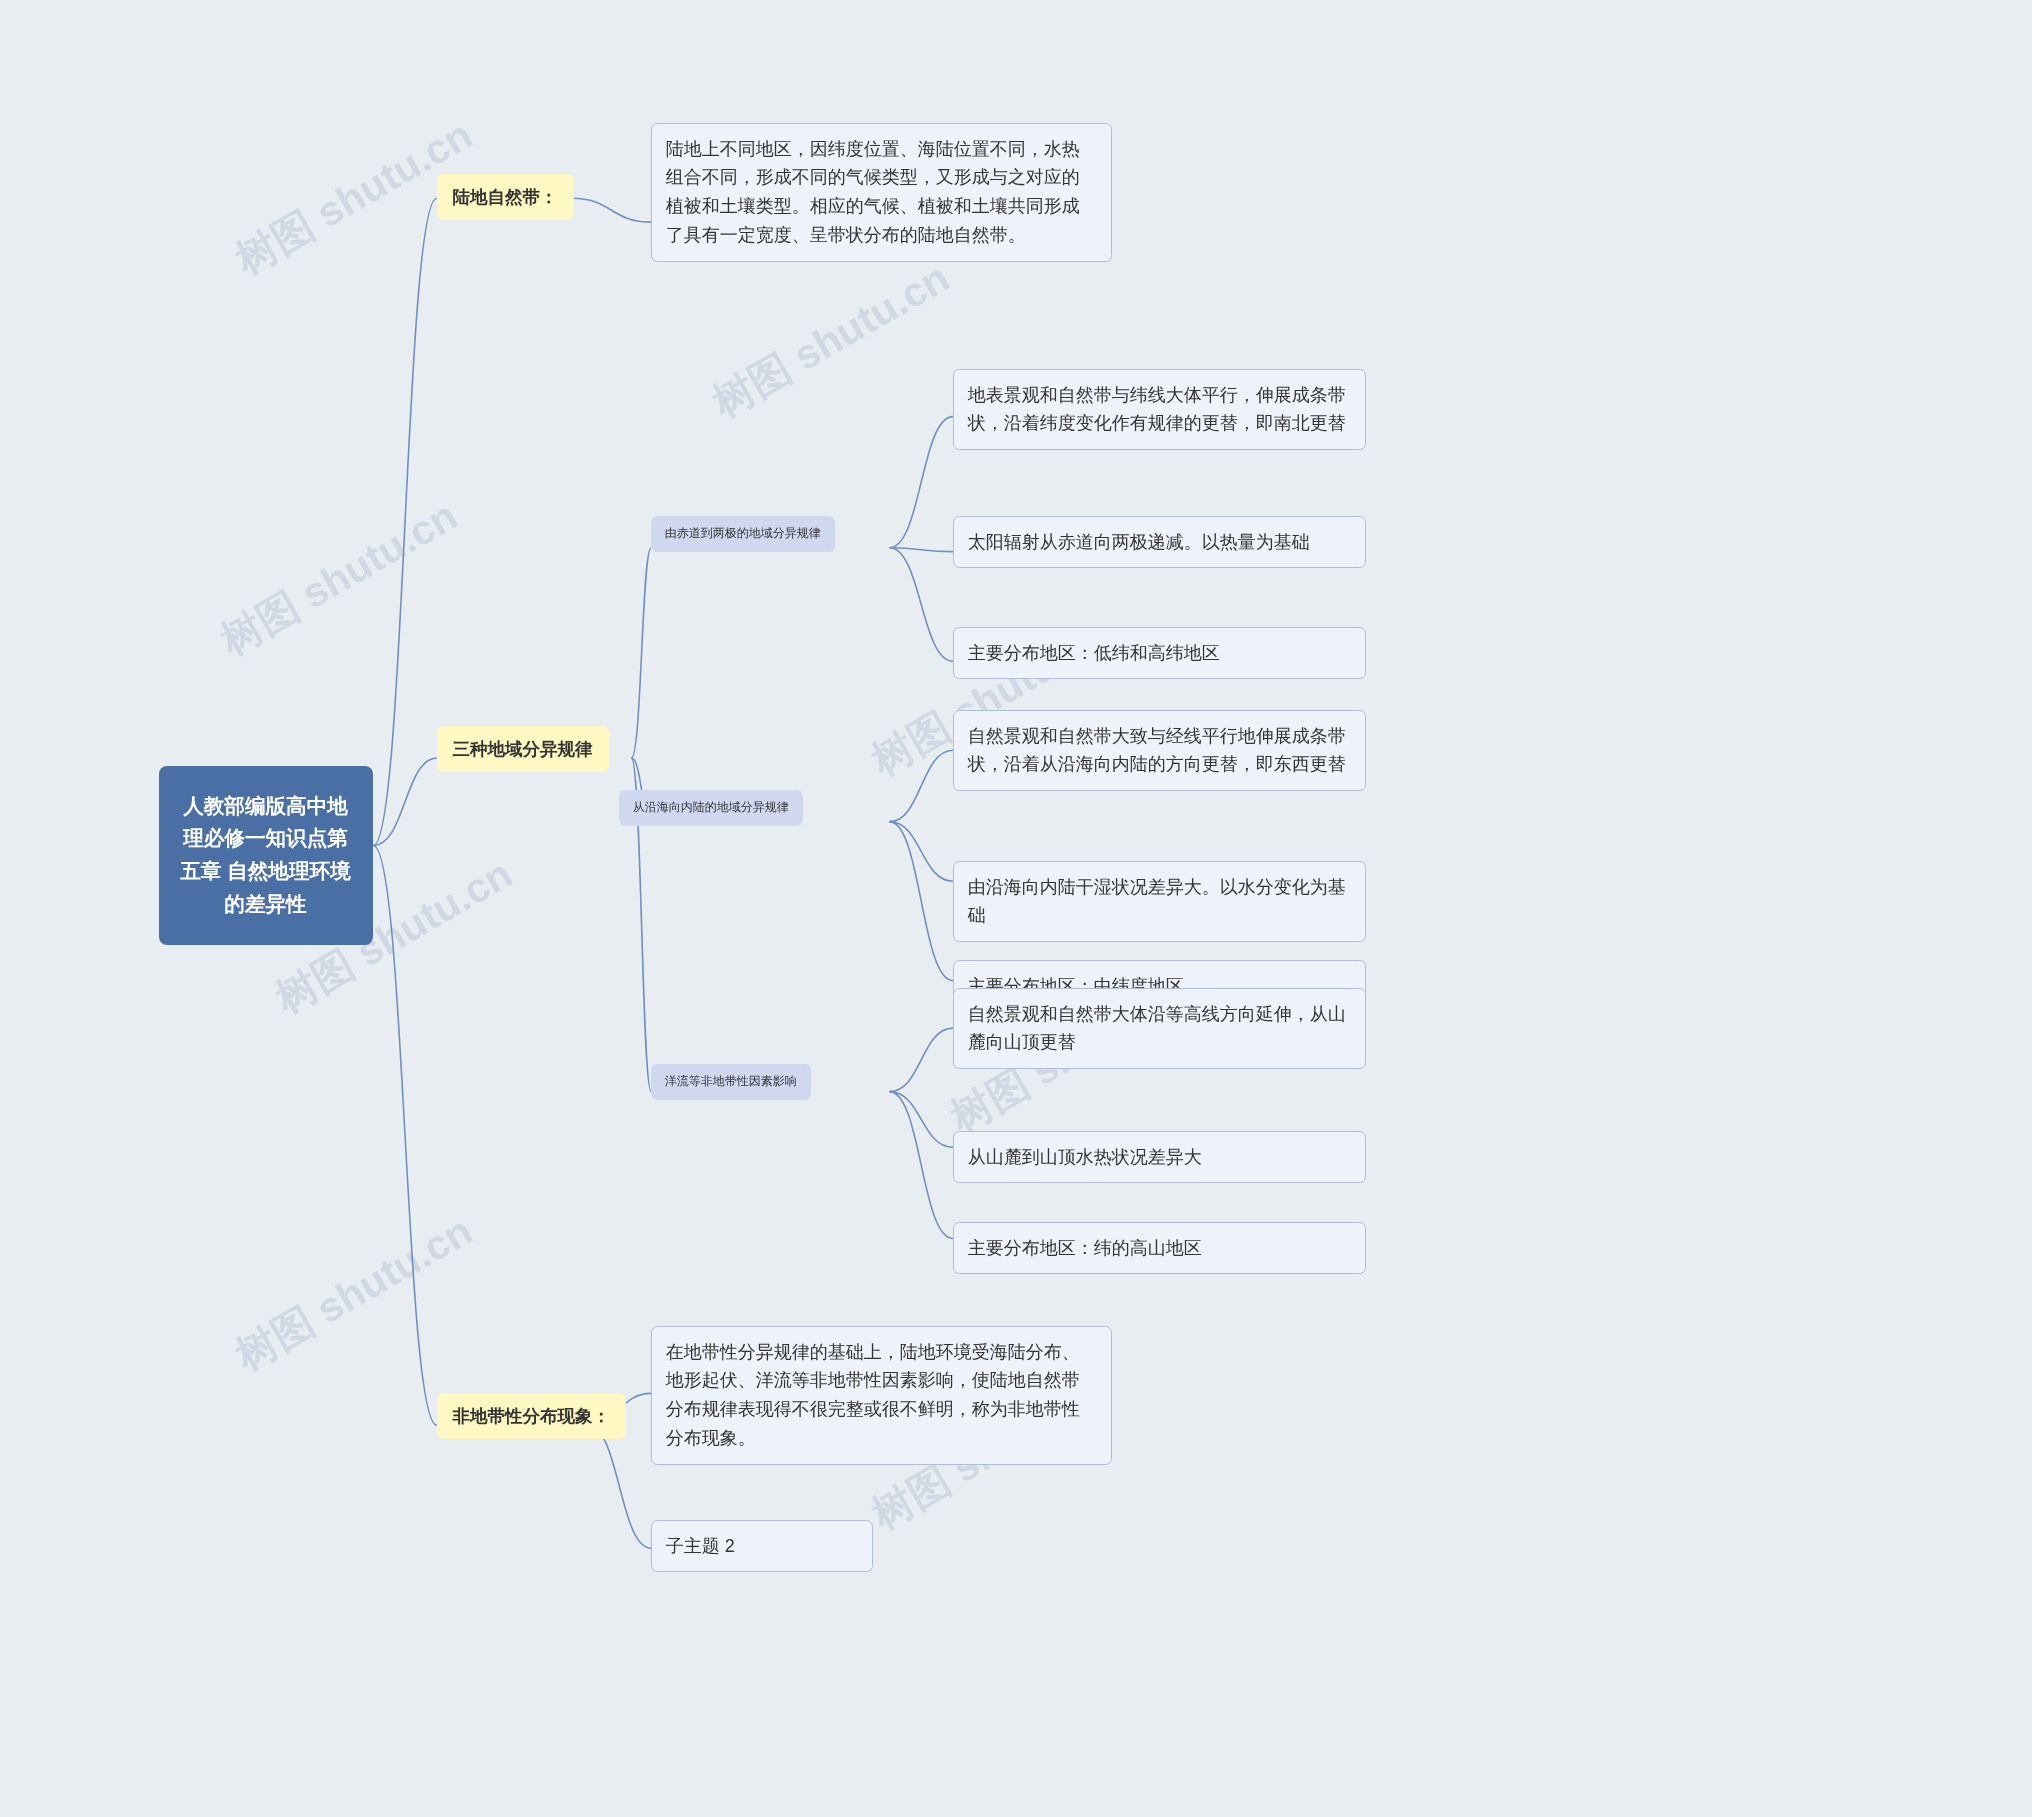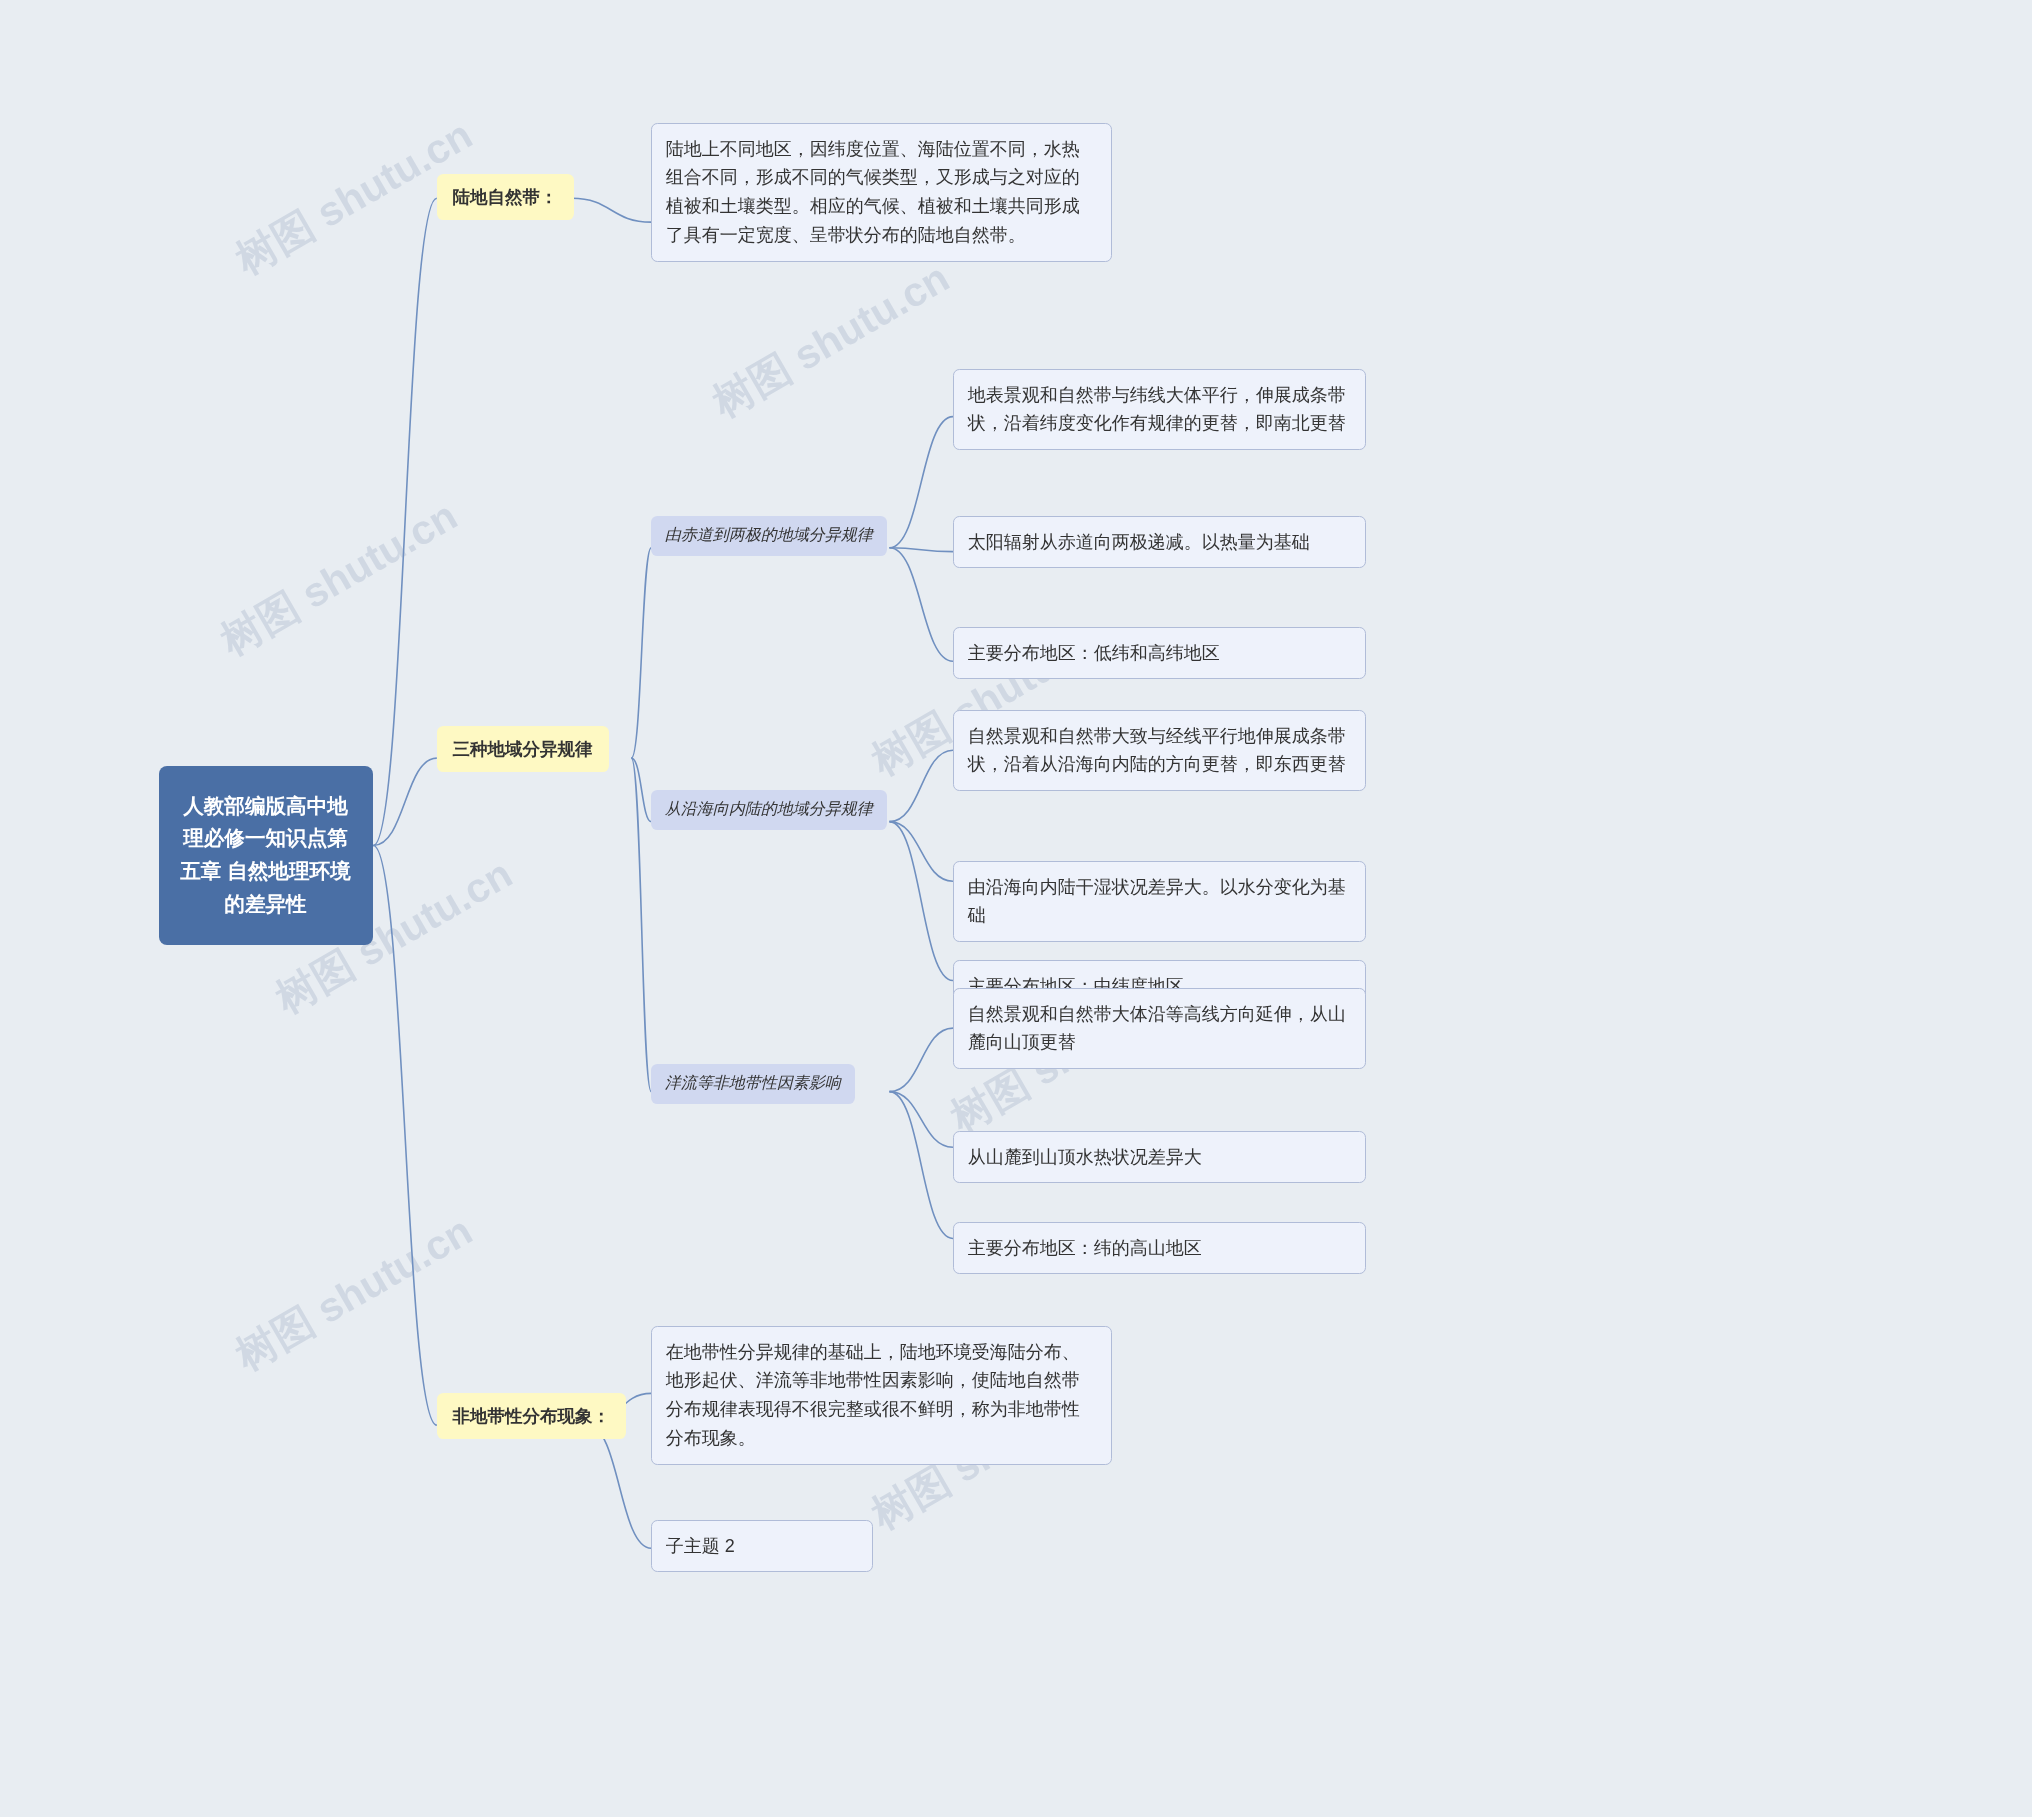--- a/index.html
+++ b/index.html
@@ -69,25 +69,24 @@
       z-index: 10;
       white-space: nowrap;
     }
 
     
     .l2-node {
       position: absolute;
       background: #d0d8f0;
       border-radius: 6.4px;
       padding: 9.5px 14.3px;
-      font-size: 16px;
+      font-size: 12px;
       color: #333;
       z-index: 10;
       white-space: nowrap;
-      font-style: italic;
     }
 
     
     .l3-node {
       position: absolute;
       background: #eef2fb;
       border: 0.8px solid #b0bcd8;
       border-radius: 6.4px;
       padding: 11px 14.3px;
       font-size: 18px;
@@ -190,21 +189,21 @@
   </div>
 
   <div class="l3-node" style="top:441px; left:810px; width:413px;">
     <span>太阳辐射从赤道向两极递减。以热量为基础</span>
   </div>
 
   <div class="l3-node" style="top:552px; left:810px; width:413px;">
     <span>主要分布地区：低纬和高纬地区</span>
   </div>
 
-  <div class="l2-node" style="top:715px; left:508px;">
+  <div class="l2-node" style="top:715px; left:476px;">
     <span>从沿海向内陆的地域分异规律</span>
   </div>
 
   <div class="l3-node" style="top:635px; left:810px; width:413px;">
     <span>自然景观和自然带大致与经线平行地伸展成条带状，沿着从沿海向内陆的方向更替，即东西更替</span>
   </div>
 
   <div class="l3-node" style="top:786px; left:810px; width:413px;">
     <span>由沿海向内陆干湿状况差异大。以水分变化为基础</span>
   </div>

